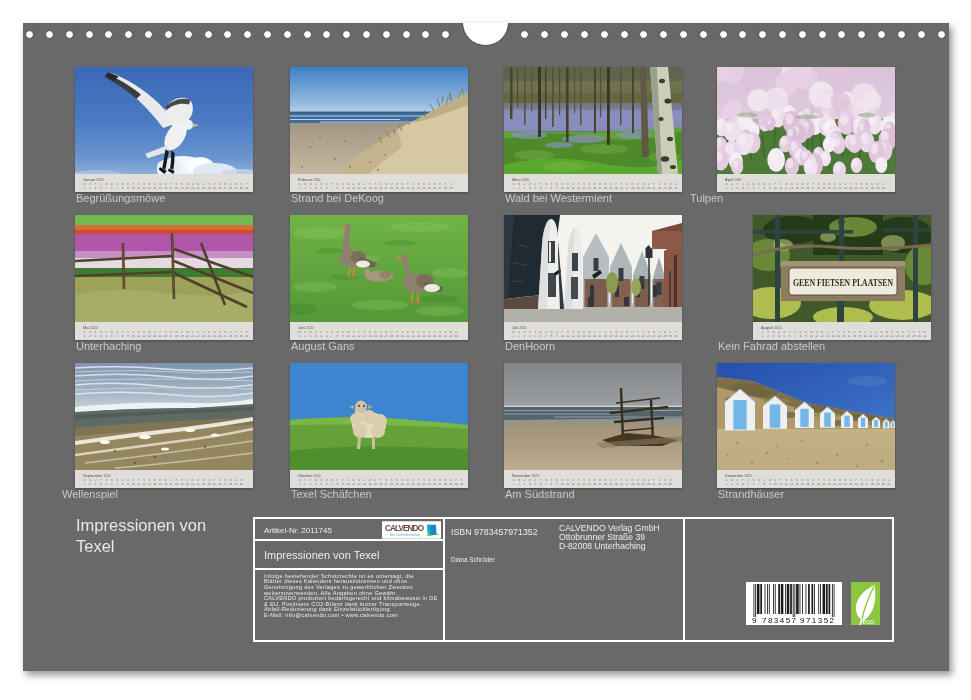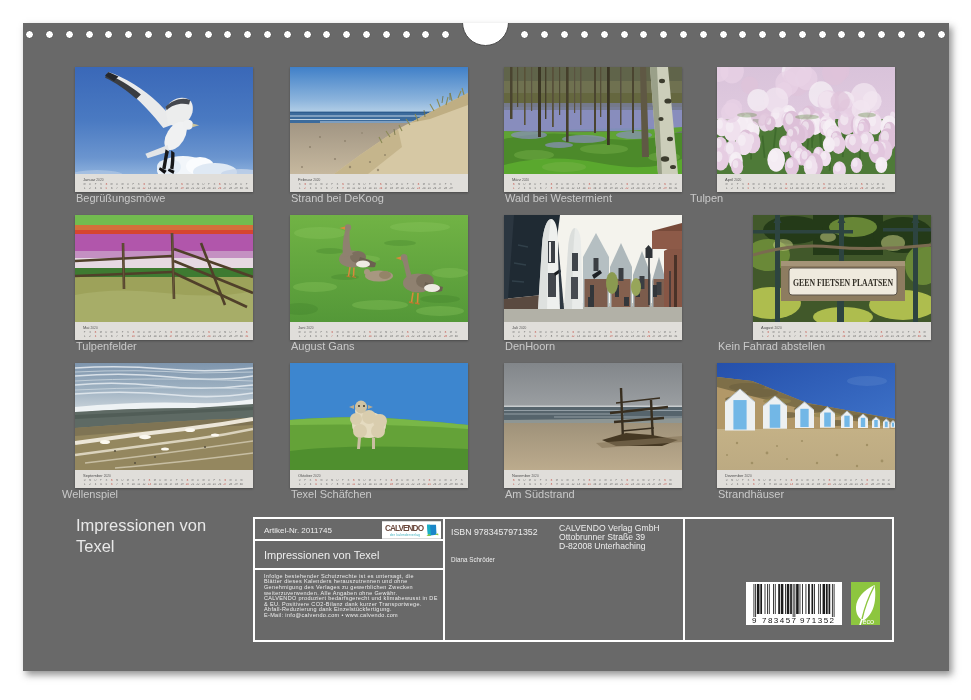--- a/index.html
+++ b/index.html
@@ -784,21 +784,21 @@
           <i class="c">25</i>
           <i class="c">26</i>
           <i class="c">27</i>
           <i class="c">28</i>
           <i class="c">29</i>
           <i class="c">30</i>
           <i class="c r">31</i>
         </div>
       </div>
     </div>
-    <div class="cap" style="left:53px;top:317px">Tulpenfelder</div>
+    <div class="cap" style="left:53px;top:317px">Unterhaching</div>
     <div class="unit" style="left:267px;top:192px">
       <div class="ph"><svg width="178" height="107" viewBox="0 0 178 107" preserveAspectRatio="none">
           <linearGradient id="jgr" x1="0" y1="0" x2="0" y2="1">
             <stop offset="0" stop-color="#71b345"></stop>
             <stop offset="1" stop-color="#549838"></stop>
           </linearGradient>
           <rect width="178" height="107" fill="url(#jgr)"></rect>
           <g fill="#8cc75e" opacity=".35">
             <ellipse cx="30" cy="18" rx="26" ry="6"></ellipse>
             <ellipse cx="130" cy="12" rx="30" ry="5"></ellipse>

